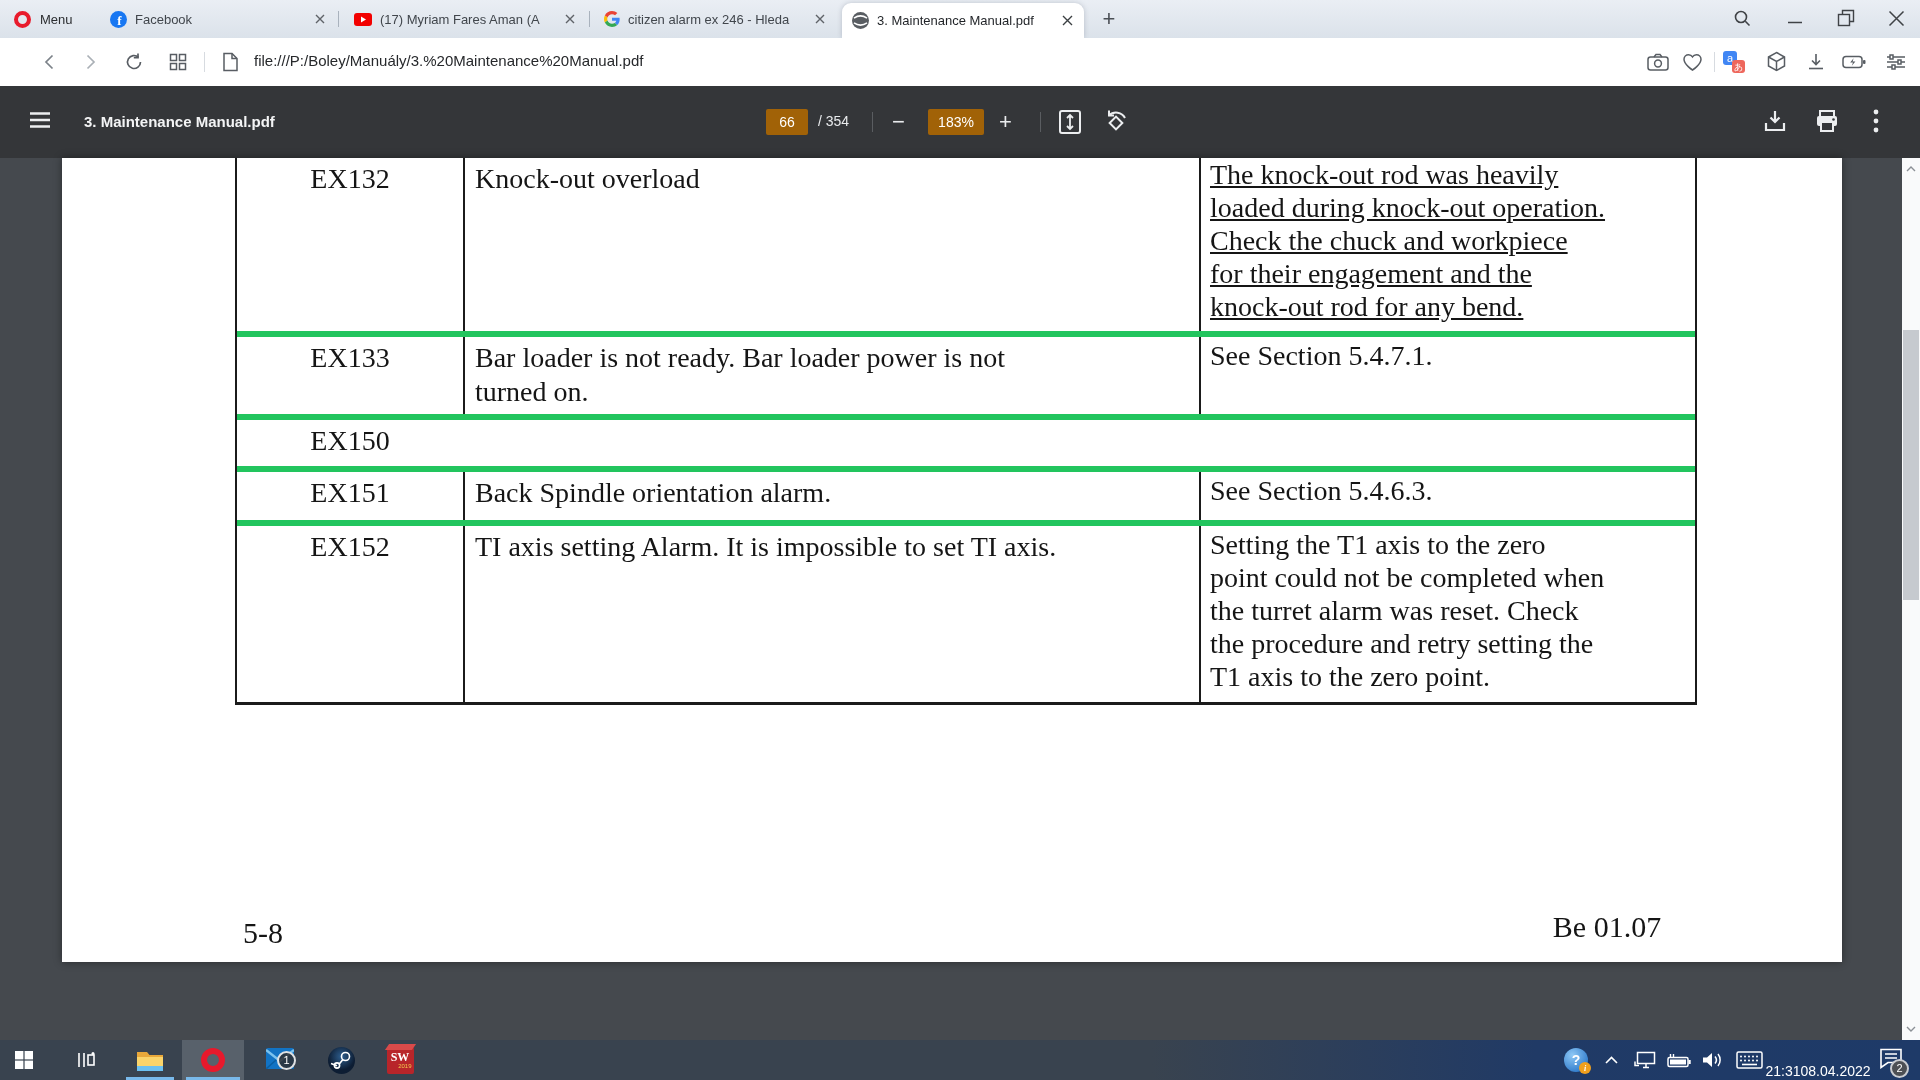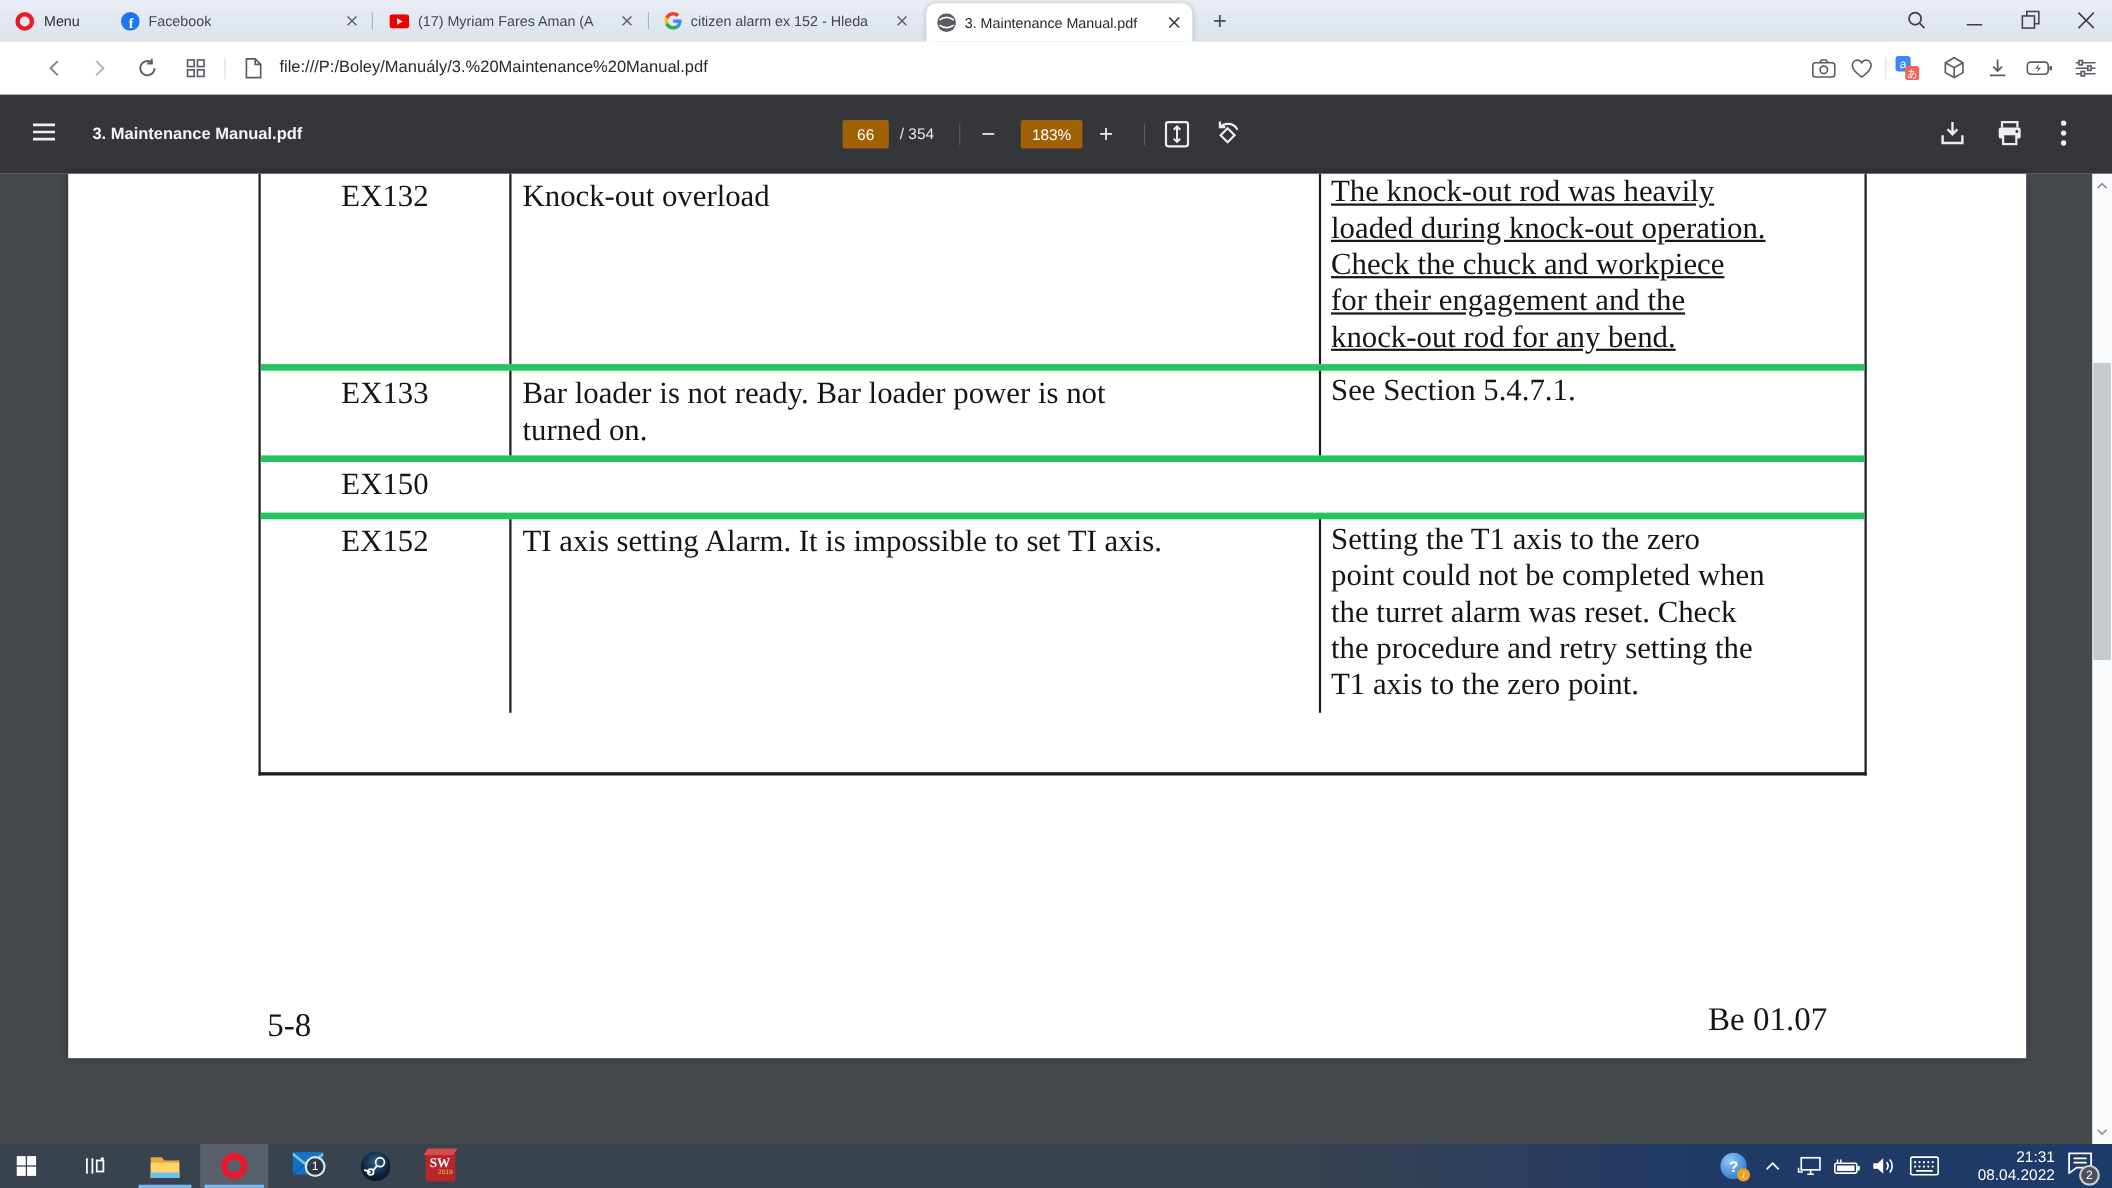--- a/index.html
+++ b/index.html
@@ -72,21 +72,21 @@
   .tb-opera-bg{background:rgba(255,255,255,.16);}
   .badge-mail{position:absolute;right:-2px;bottom:3px;width:19px;height:19px;border-radius:50%;
               background:rgba(45,45,48,.85);border:2px solid #dfe1e3;box-sizing:border-box;
               color:#fff;font-size:11px;display:flex;align-items:center;justify-content:center;}
   .sw-cube{position:relative;width:27px;height:27px;background:#b8252a;border-radius:2px;
            display:flex;flex-direction:column;align-items:center;justify-content:center;}
   .sw-cube::before{content:"";position:absolute;left:0;right:0;top:-3px;height:6px;background:#d84a4a;transform:skewX(-35deg);}
   .sw-label{font-family:"Liberation Serif",serif;font-weight:bold;color:#fff;font-size:12px;line-height:12px;}
   .sw-year{color:#f3c84e;font-size:6px;line-height:7px;align-self:flex-end;margin-right:2px;}
   .tray-ic{position:absolute;top:0;height:40px;display:flex;align-items:center;justify-content:center;cursor:pointer;}
-  .clock{position:absolute;right:52px;top:0;width:100px;height:40px;display:flex;flex-direction:column;
+  .clock{position:absolute;right:52px;top:0;width:100px;height:40px;display:flex;flex-direction:row;
          align-items:flex-end;justify-content:center;color:#fff;font-size:14px;line-height:17px;cursor:pointer;}
   .help-circle{width:24px;height:24px;border-radius:50%;background:radial-gradient(circle at 35% 30%,#8ec8f5,#1565c0);
                display:flex;align-items:center;justify-content:center;color:#fff;font-weight:bold;font-size:14px;position:relative;}
   .help-badge{position:absolute;right:-3px;bottom:-2px;width:12px;height:12px;border-radius:50%;background:#f0a01e;
               color:#fff;font-size:8px;font-family:"Liberation Serif",serif;font-style:italic;font-weight:bold;
               display:flex;align-items:center;justify-content:center;}
   .badge-notif{position:absolute;right:-6px;bottom:-5px;width:19px;height:19px;border-radius:50%;
                background:#4c4f54;border:2px solid #c9ccd1;box-sizing:border-box;color:#fff;font-size:11px;
                display:flex;align-items:center;justify-content:center;}
 </style>
@@ -129,21 +129,21 @@
     </div>
     <span class="tab-sep" style="left:589px"></span>
 
     <div class="tab tab-g">
       <svg width="16" height="16" viewBox="0 0 48 48">
         <path fill="#EA4335" d="M24 9.5c3.54 0 6.71 1.22 9.21 3.6l6.85-6.85C35.9 2.38 30.47 0 24 0 14.62 0 6.51 5.38 2.56 13.22l7.98 6.19C12.43 13.72 17.74 9.5 24 9.5z"></path>
         <path fill="#4285F4" d="M46.98 24.55c0-1.57-.15-3.09-.38-4.55H24v9.02h12.94c-.58 2.96-2.26 5.48-4.78 7.18l7.73 6c4.51-4.18 7.09-10.36 7.09-17.65z"></path>
         <path fill="#FBBC05" d="M10.53 28.59c-.48-1.45-.76-2.99-.76-4.59s.27-3.14.76-4.59l-7.98-6.19C.92 16.46 0 20.12 0 24c0 3.88.92 7.54 2.56 10.78l7.97-6.19z"></path>
         <path fill="#34A853" d="M24 48c6.48 0 11.93-2.13 15.89-5.81l-7.73-6c-2.15 1.45-4.92 2.3-8.16 2.3-6.26 0-11.57-4.22-13.47-9.91l-7.98 6.19C6.51 42.62 14.62 48 24 48z"></path>
       </svg>
-      <span class="title">citizen alarm ex 152 - Hleda</span>
+      <span class="title">citizen alarm ex 246 - Hleda</span>
       <span class="tab-close">
         <svg width="12" height="12">
             <path d="M2 2l8 8M10 2l-8 8" stroke="#5f6368" stroke-width="1.4"></path>
           </svg>
       </span>
     </div>
 
     <div class="tab tab-active">
       <svg width="17" height="17">
         <circle cx="8.5" cy="8.5" r="8.5" fill="#595d62"></circle>
@@ -344,20 +344,25 @@
         </div>
         <div class="t-row r1">
           <div class="c-code">EX133</div>
           <div class="c-desc">Bar loader is not ready. Bar loader power is not
 turned on.</div>
           <div class="c-rem">See Section 5.4.7.1.</div>
         </div>
         <div class="t-row r2">
           <div class="c-code">EX150</div>
         </div>
+        <div class="t-row r3">
+          <div class="c-code">EX151</div>
+          <div class="c-desc">Back Spindle orientation alarm.</div>
+          <div class="c-rem">See Section 5.4.6.3.</div>
+        </div>
         <div class="t-row r4">
           <div class="c-code">EX152</div>
           <div class="c-desc">TI axis setting Alarm. It is impossible to set TI axis.</div>
           <div class="c-rem">Setting the T1 axis to the zero
 point could not be completed when
 the turret alarm was reset. Check
 the procedure and retry setting the
 T1 axis to the zero point.</div>
         </div>
       </div>

